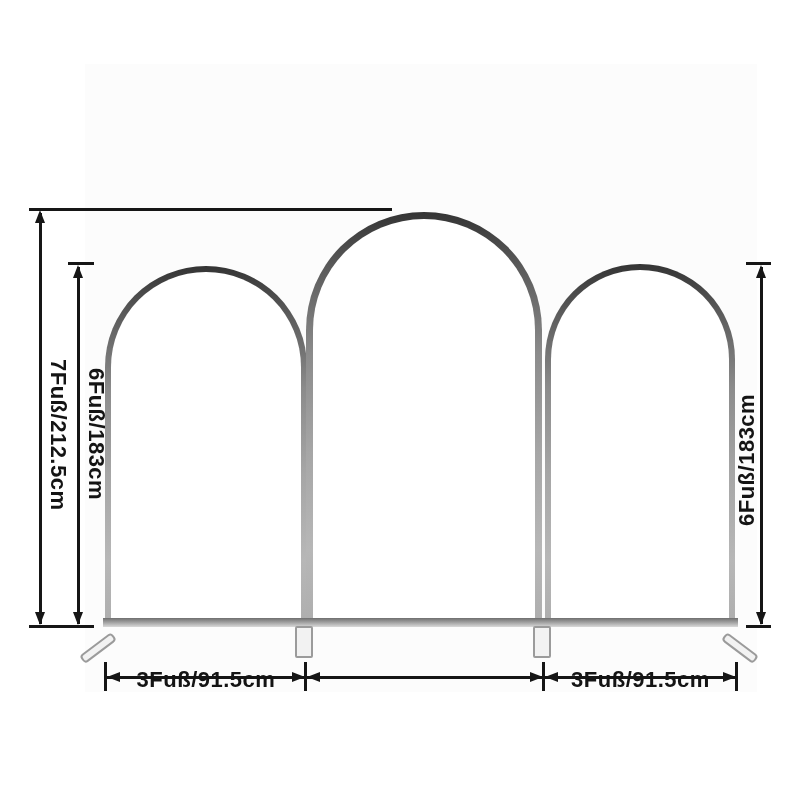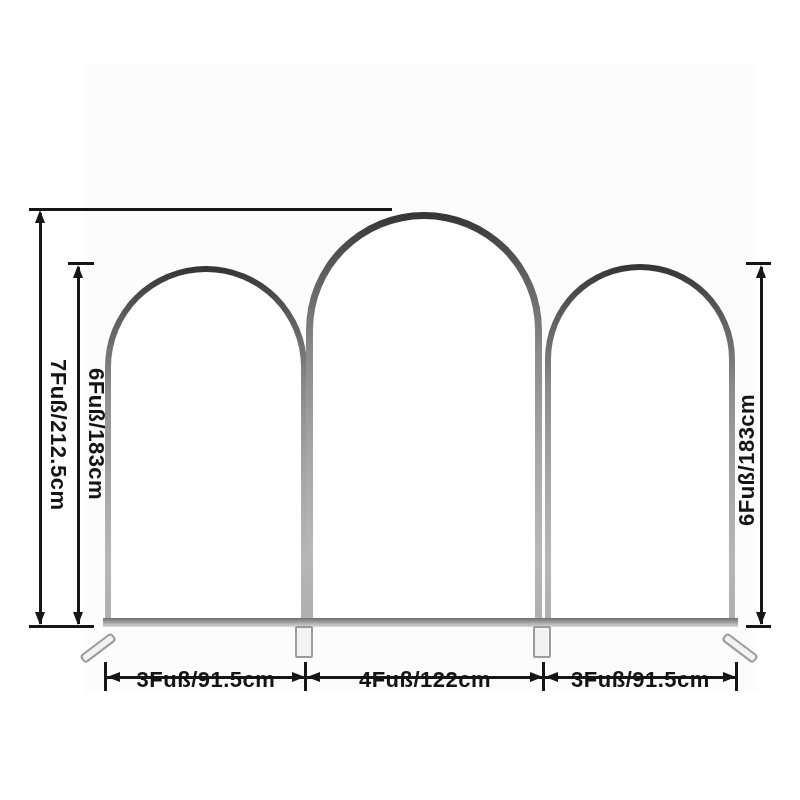--- a/index.html
+++ b/index.html
@@ -101,20 +101,19 @@
   <div class="dline" style="left:735px;top:662px;width:3px;height:29px;"></div>
 
   <div class="dline" style="left:107px;top:676px;width:198px;height:3px;"></div>
   <div class="arr arr-left" style="left:107px;top:672px;"></div>
   <div class="arr arr-right" style="left:292px;top:672px;"></div>
   <div class="hlabel" style="left:107px;width:198px;">3Fuß/91.5cm</div>
 
   <div class="dline" style="left:307px;top:676px;width:236px;height:3px;"></div>
   <div class="arr arr-left" style="left:307px;top:672px;"></div>
   <div class="arr arr-right" style="left:530px;top:672px;"></div>
-  <div class="hlabel" style="left:307px;width:236px;">4Fuß/122cm</div>
 
   <div class="dline" style="left:545px;top:676px;width:191px;height:3px;"></div>
   <div class="arr arr-left" style="left:545px;top:672px;"></div>
   <div class="arr arr-right" style="left:723px;top:672px;"></div>
   <div class="hlabel" style="left:545px;width:191px;">3Fuß/91.5cm</div>
 
 </div>
 
 </body></html>

